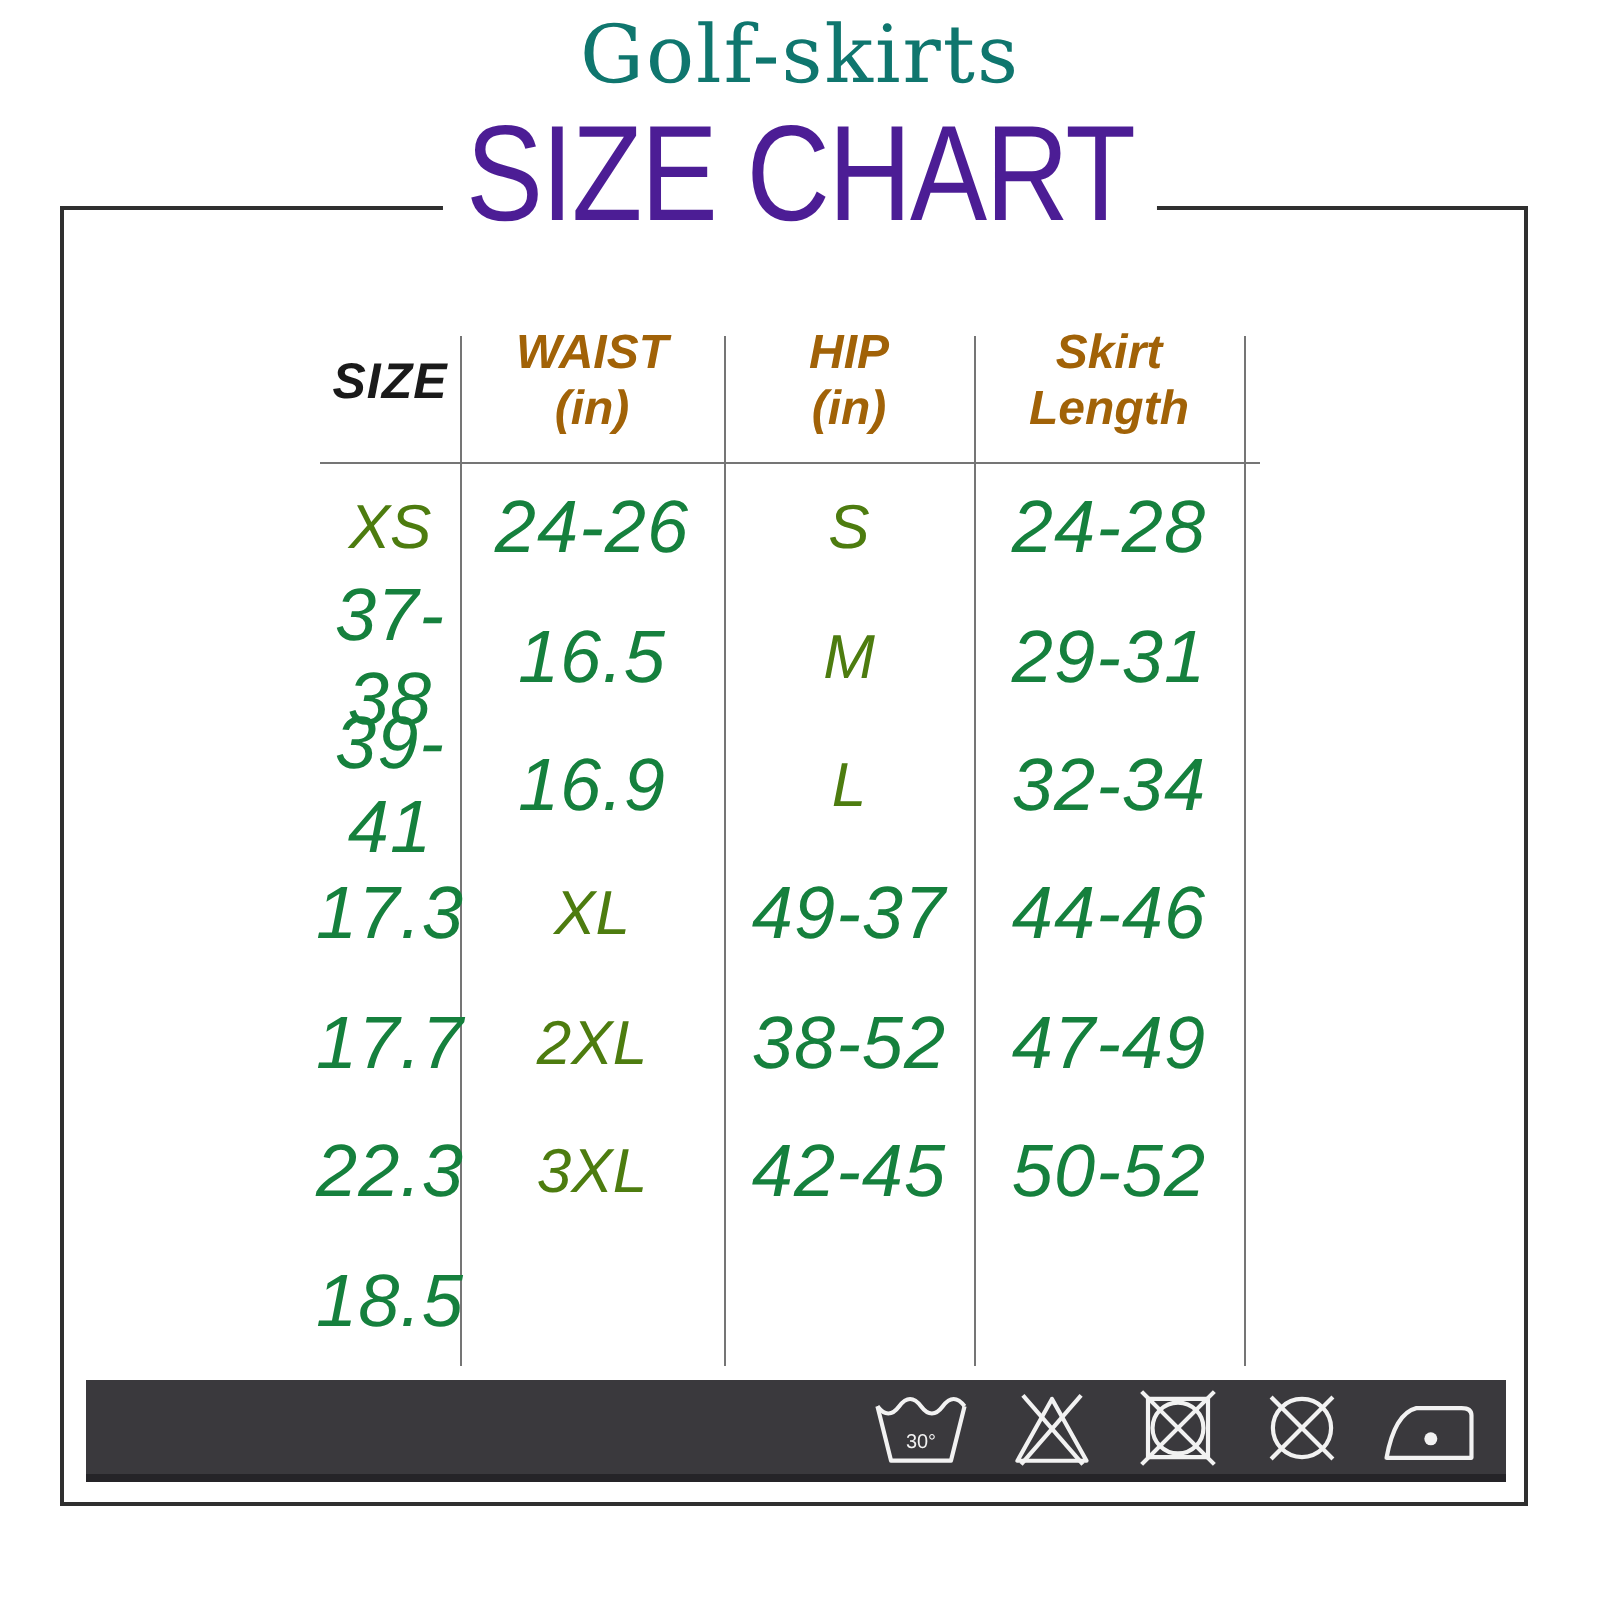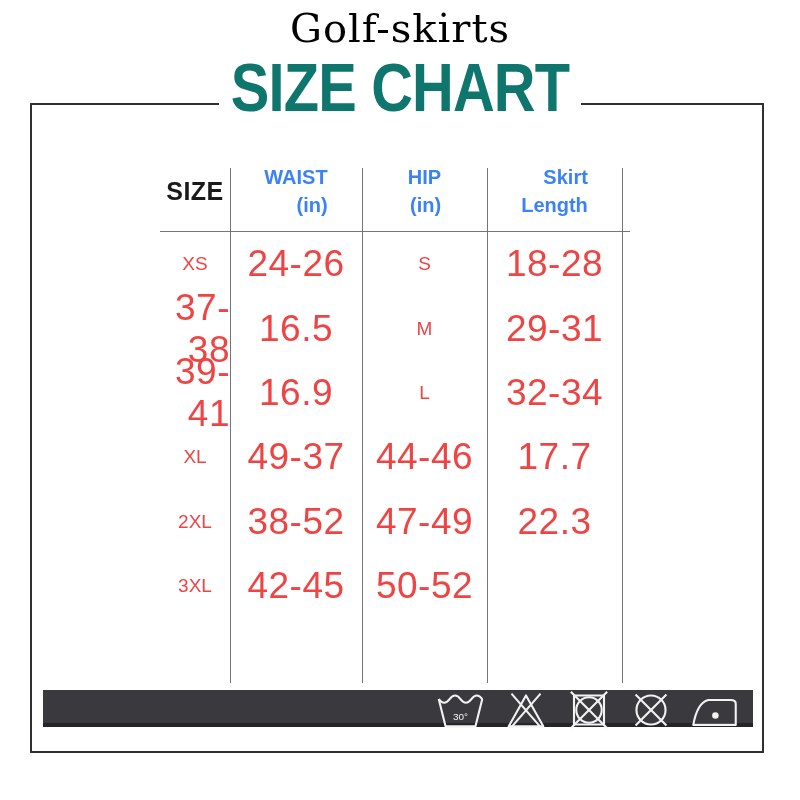--- a/index.html
+++ b/index.html
@@ -5,34 +5,34 @@
   html,body { margin:0; padding:0; background:#ffffff; }
   .canvas {
     position:relative; width:800px; height:800px; background:#ffffff;
     font-family:"Liberation Sans", sans-serif; overflow:hidden;
   }
 
   
   .brand-title {
     position:absolute; top:5px; left:0; width:100%; text-align:center;
     font-family:"DejaVu Serif","Liberation Serif",serif;
-    font-size:40px; color:#000000; letter-spacing:1px;
+    font-size:40px; color:#0f766e; letter-spacing:1px;
   }
 
   
   .outer-box {
     position:absolute; left:30px; top:103px; width:734px; height:650px;
     border:2px solid #2f2f2f; box-sizing:border-box; background:#ffffff;
   }
 
   
   .chart-title {
     position:absolute; top:55px; left:50%; transform:translateX(-50%);
     z-index:2; background:#ffffff; padding:0 10px;
-    color:#0f766e; font-weight:bold; font-size:68px; line-height:64px;
+    color:#4c1d95; font-weight:normal; font-size:68px; line-height:64px;
     white-space:nowrap;
   }
   .chart-title .condense {
     display:inline-block; transform:scaleX(0.85); transform-origin:center;
     margin:0 -28px; letter-spacing:-1px;
   }
 
   
   .v-line { position:absolute; top:168px; height:515px; width:1px; background:#757575; }
   .v1 { left:230px; } .v2 { left:362px; } .v3 { left:487px; } .v4 { left:622px; }
@@ -40,31 +40,31 @@
     position:absolute; left:160px; top:231px; width:470px; height:1px; background:#757575;
   }
 
   
   .size-grid {
     position:absolute; left:160px; top:150px;
     display:grid;
     grid-template-columns:70px 132px 125px 135px;
     grid-template-rows:82px repeat(7, 64.4px);
   }
-  .cell { display:flex; align-items:center; justify-content:center; text-align:right; }
+  .cell { display:flex; align-items:center; justify-content:center; text-align:center;font-style:italic; }
   .head-size { font-size:25px; font-weight:600; color:#1a1a1a; letter-spacing:0.5px; }
-  .head-pink { color:#3b82f6; font-size:20px; font-weight:600; line-height:28px; }
-  .row-size  { font-size:19px; color:#ef4444; }
-  .row-val   { font-size:37px; color:#ef4444; letter-spacing:0.5px; }
+  .head-pink { color:#a16207; font-size:24px; font-weight:600; line-height:28px; }
+  .row-size  { font-size:31px; color:#4d7c0f; }
+  .row-val   { font-size:37px; color:#15803d; letter-spacing:0.5px; }
 
   
   .care-bar {
-    position:absolute; left:43px; top:690px; width:710px; height:37px;
+    position:absolute; left:43px; top:690px; width:710px; height:51px;
     background:#3a393d; border-bottom:4px solid #252428; box-sizing:border-box;
-    display:flex; align-items:flex-start; justify-content:flex-end;
+    display:flex; align-items:center; justify-content:flex-end;
     gap:19px; padding-right:15px;
   }
   .care-icon svg { display:block; }
   .care-icon svg * { stroke:#f2f2f2; stroke-width:2.3; fill:none; stroke-linejoin:round; }
   .care-icon svg text { stroke:none; fill:#f2f2f2; font-family:"Liberation Sans",sans-serif; }
   .care-icon svg .dot { fill:#f2f2f2; stroke:none; }
 </style>
 </head>
 <body>
 
@@ -103,45 +103,47 @@
       <div>
         <div>Skirt</div>
         <div>Length</div>
       </div>
     </div>
 
     <div class="cell row-size">XS</div>
     <div class="cell row-val">24-26</div>
 
     <div class="cell row-size">S</div>
-    <div class="cell row-val">18-28</div>
+    <div class="cell row-val">24-28</div>
     <div class="cell row-val">37-38</div>
     <div class="cell row-val">16.5</div>
 
     <div class="cell row-size">M</div>
     <div class="cell row-val">29-31</div>
     <div class="cell row-val">39-41</div>
     <div class="cell row-val">16.9</div>
 
     <div class="cell row-size">L</div>
     <div class="cell row-val">32-34</div>
+    <div class="cell row-val">17.3</div>
 
     <div class="cell row-size">XL</div>
     <div class="cell row-val">49-37</div>
     <div class="cell row-val">44-46</div>
     <div class="cell row-val">17.7</div>
 
     <div class="cell row-size">2XL</div>
     <div class="cell row-val">38-52</div>
     <div class="cell row-val">47-49</div>
     <div class="cell row-val">22.3</div>
 
     <div class="cell row-size">3XL</div>
     <div class="cell row-val">42-45</div>
     <div class="cell row-val">50-52</div>
+    <div class="cell row-val">18.5</div>
   </div>
 
   <div class="care-bar">
     <span class="care-icon">
       <svg width="49" height="40" viewBox="0 0 54 44">
         <polyline points="3,10 10.5,40 43.5,40 51,10"></polyline>
         <path d="M3,10 q6,8 12,0 q6,-8 12,0 q6,8 12,0 q6,-8 12,0"></path>
         <text x="27" y="33" font-size="11" text-anchor="middle">30°</text>
       </svg>
     </span>

